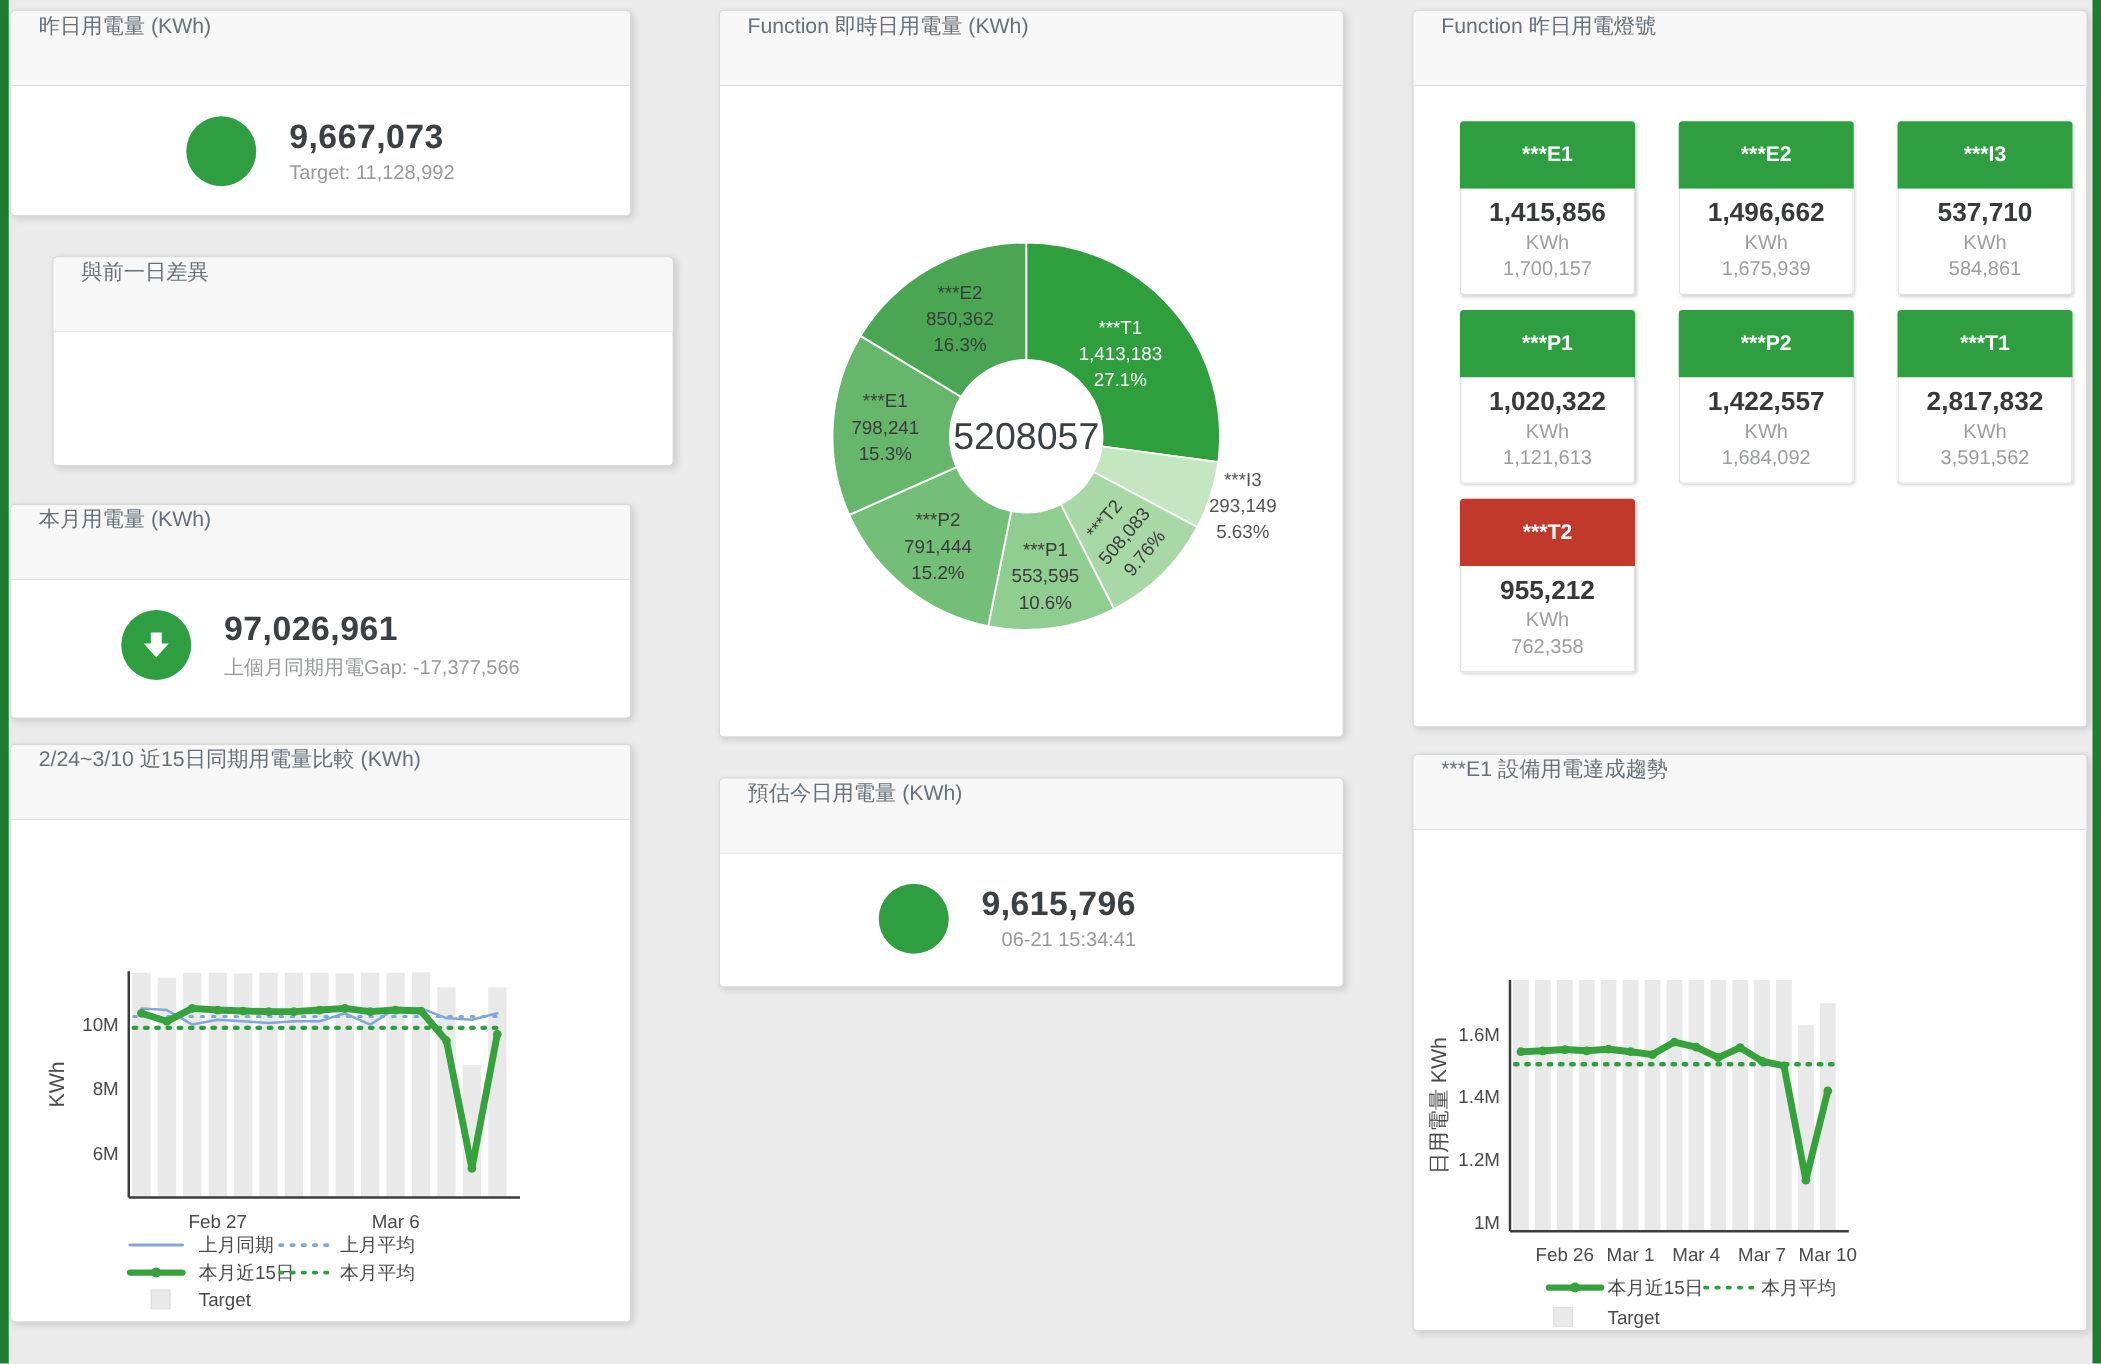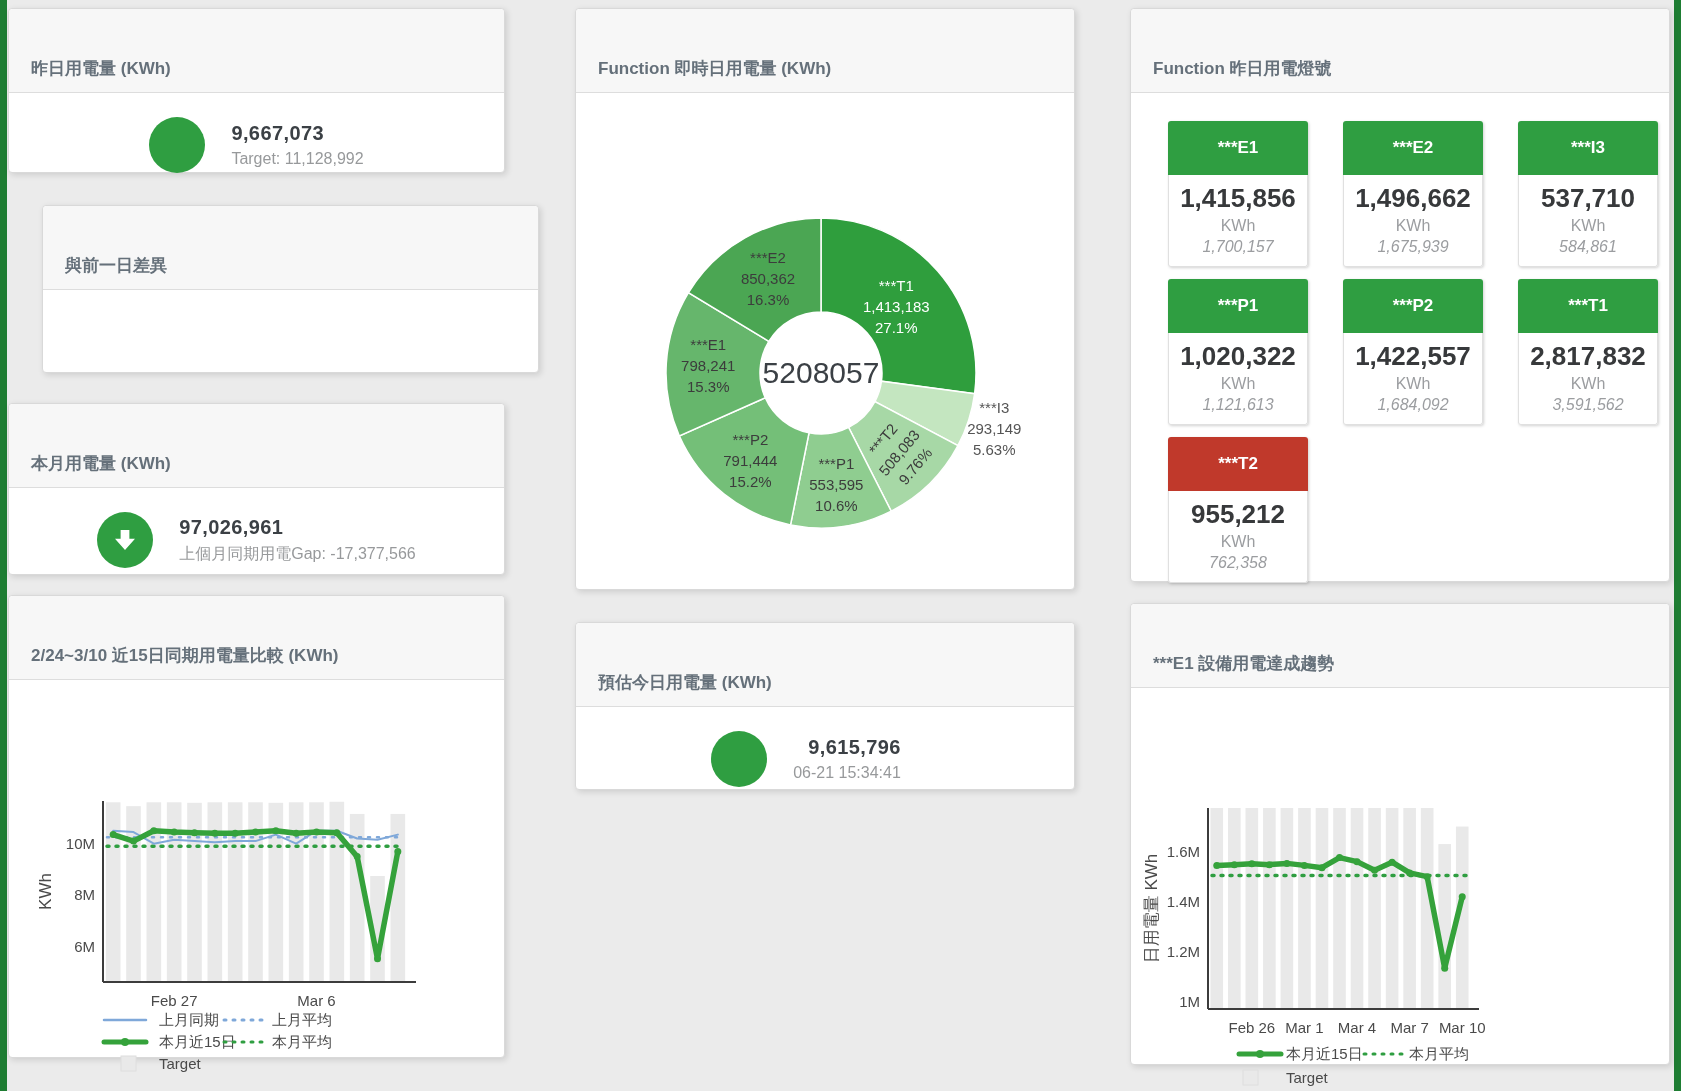--- a/index.html
+++ b/index.html
@@ -4,43 +4,43 @@
 <style>
   html,body{margin:0;padding:0;background:#ebebeb;}
   .page{position:relative;width:1681px;height:1091px;background:#ebebeb;
         font-family:"Liberation Sans",sans-serif;overflow:hidden;}
   .edge{position:absolute;top:0;bottom:0;background:#1e7d33;}
   .edge.left{left:0;width:7px;}
   .edge.right{right:0;width:7px;}
   .panel{position:absolute;background:#fff;border:1px solid #d9d9d9;border-radius:4px;
          box-shadow:2px 2px 6px rgba(0,0,0,.13);box-sizing:border-box;}
   .panel-header{height:59px;background:#f7f7f7;border-bottom:1px solid #dddddd;
-                border-radius:4px 4px 0 0;display:flex;align-items:flex-end;
-                padding:12px 22px;font-size:17px;font-weight:bold;color:#65707a;}
+                border-radius:4px 4px 0 0;display:flex;align-items:flex-start;
+                padding:0 22px;font-size:17px;font-weight:normal;color:#65707a;}
   .panel-body{position:relative;}
   .stat-row{display:flex;align-items:center;justify-content:center;gap:26px;height:104px;}
   .stat-row.right{justify-content:center;padding-right:38px;text-align:right;}
   .circle{width:56px;height:56px;border-radius:50%;display:flex;align-items:center;
           justify-content:center;flex:0 0 56px;}
   .circle.green{background:#2f9e41}
   .circle.red{background:#c0392b}
-  .stat-value{font-size:20px;font-weight:bold;color:#3b4045;letter-spacing:.4px;}
+  .stat-value{font-size:27px;font-weight:bold;color:#3b4045;letter-spacing:.4px;}
   .stat-sub{font-size:16px;color:#97999b;margin-top:5px;}
   .tile-grid{padding:28px 0 0 37px;display:grid;grid-template-columns:repeat(3,140px);
              column-gap:35px;row-gap:12px;}
   .tile{width:140px;border-radius:3px;box-shadow:1px 1px 3px rgba(0,0,0,.18);}
   .tile-head{height:54px;border-radius:3px 3px 0 0;display:flex;align-items:center;
              justify-content:center;color:#fff;font-weight:bold;font-size:17px;}
   .tile-head.green{background:#2f9e41}
   .tile-head.red{background:#c0392b}
   .tile-body{background:#fff;border:1px solid #e0e0e0;border-top:none;
              border-radius:0 0 3px 3px;text-align:center;padding:8px 0 10px;}
-  .tile-value{font-size:26px;font-weight:bold;color:#37393b;}
+  .tile-value{font-size:21px;font-weight:bold;color:#37393b;}
   .tile-unit{font-size:16px;color:#9b9da0;margin-top:3px;}
-  .tile-target{font-size:16px;color:#9b9da0;margin-top:3px;font-style:italic;}
+  .tile-target{font-size:16px;color:#9b9da0;margin-top:3px;}
   svg text{font-family:"Liberation Sans",sans-serif;}
 </style>
 </head>
 <body>
 
 <div class="page">
   <div class="edge left"></div>
   <div class="edge right"></div>
 
   <div class="panel" style="left:8px;top:8px;width:497px;height:165px;">

